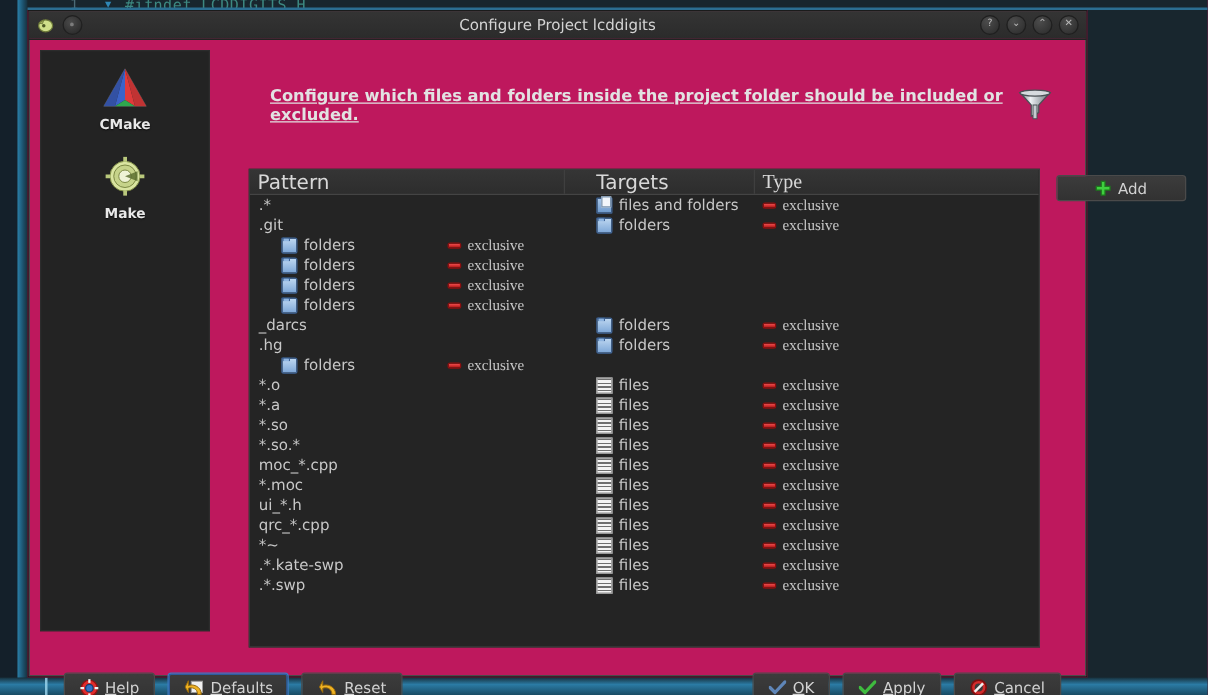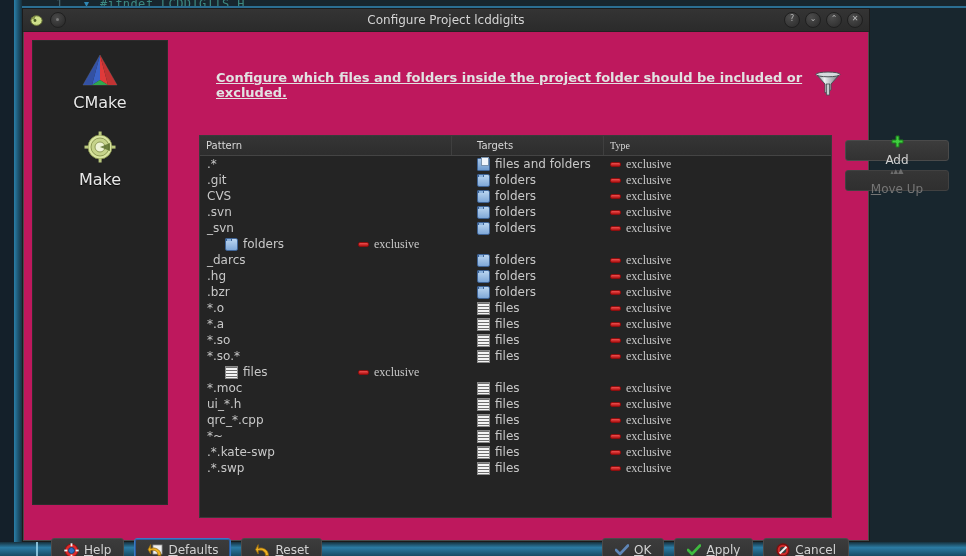--- a/index.html
+++ b/index.html
@@ -81,21 +81,21 @@
   }
   .side-item{
     margin:4px 4px 0 4px;padding:6px 0 6px 0;border-radius:3px;
     text-align:center;cursor:default;
   }
   .side-item.selected{
     background:linear-gradient(180deg,#2a5a8f,#1c3f68);
     border:1px solid #36679c;
   }
   .side-label{
-    margin-top:4px;color:#e8e8e8;font-size:16px;font-weight:normal;
+    margin-top:4px;color:#e8e8e8;font-size:11px;font-weight:bold;
     font-family:"DejaVu Sans","Liberation Sans",sans-serif;
     text-shadow:0 1px 1px rgba(0,0,0,.8);
   }
   .side-item.selected .side-label{color:#ffffff;}
   .side-icon{height:38px;display:flex;align-items:center;justify-content:center;}
 
   
   #headertext{
     position:absolute;left:193px;top:38px;
     color:#e2e2e2;font-size:13px;font-weight:bold;
@@ -107,21 +107,21 @@
   
   #table{
     position:absolute;left:176px;top:103px;width:633px;height:383px;
     background:#242424;border:1px solid #3a3a3a;box-sizing:border-box;
     overflow:hidden;
   }
   #thead{
     display:flex;height:19px;align-items:center;
     background:linear-gradient(180deg,#353535,#2d2d2d);
     border-bottom:1px solid #444;
-    color:#d8d8d8;font-size:10px;
+    color:#d8d8d8;font-size:16px;
   }
   #thead .th{
     padding-left:6px;box-sizing:border-box;height:19px;line-height:19px;
     border-right:1px solid #3f3f3f;
   }
   .col-pattern{width:252px;}
   .col-targets{width:133px;margin-left:19px;}
   .col-type{flex:1;border-right:none !important;font-family:Liberation Serif, serif;}
 
   .trow{display:flex;height:16px;align-items:center;color:#c8c8c8;font-size:12px;}
@@ -163,21 +163,21 @@
   #sidebtns{position:absolute;left:822px;top:108px;width:104px;}
   .btn{
     box-sizing:border-box;
     background:linear-gradient(180deg,#3c3c3c,#323232);
     border:1px solid #4a4a4a;border-radius:3px;
     color:#d2d2d2;font-size:12px;
     display:flex;align-items:center;justify-content:center;gap:5px;
     font-family:"DejaVu Sans","Liberation Sans",sans-serif;
     cursor:default;user-select:none;
   }
-  .btn.wide{width:104px;height:21px;margin-bottom:9px;flex-direction:column;}
+  .btn.wide{width:104px;height:21px;margin-bottom:21px;}
   .btn.disabled{color:#757575;background:linear-gradient(180deg,#363636,#2f2f2f);border-color:#414141;}
   .btn u{text-decoration:underline;}
 
   
   #bottomleft{position:absolute;left:28px;top:506px;display:flex;gap:10px;}
   #bottomright{position:absolute;right:20px;top:506px;display:flex;gap:10px;}
   .btn.bot{height:24px;padding:0 12px;}
   .btn.focus{border:1px solid #3b79c4;box-shadow:0 0 0 1px #2a5d9e inset;}
 
   
@@ -301,43 +301,40 @@
             <div class="c col-targets">
               <span class="ico ico-folders"></span>
               <span>folders</span>
             </div>
             <div class="c col-type">
               <span class="ico-exclusive"></span>
               <span>exclusive</span>
             </div>
           </div>
           <div class="trow">
-            <div class="c col-pattern">CVS</div>
-            <div class="c col-targets">
-              <span class="ico ico-folders"></span>
-              <span>folders</span>
-            </div>
-            <div class="c col-type">
-              <span class="ico-exclusive"></span>
-              <span>exclusive</span>
-            </div>
-          </div>
-          <div class="trow">
-            <div class="c col-pattern">.svn</div>
-            <div class="c col-targets">
-              <span class="ico ico-folders"></span>
-              <span>folders</span>
-            </div>
-            <div class="c col-type">
-              <span class="ico-exclusive"></span>
-              <span>exclusive</span>
-            </div>
-          </div>
-          <div class="trow">
-            <div class="c col-pattern">_svn</div>
+            <div class="c col-targets">
+              <span class="ico ico-folders"></span>
+              <span>folders</span>
+            </div>
+            <div class="c col-type">
+              <span class="ico-exclusive"></span>
+              <span>exclusive</span>
+            </div>
+          </div>
+          <div class="trow">
+            <div class="c col-targets">
+              <span class="ico ico-folders"></span>
+              <span>folders</span>
+            </div>
+            <div class="c col-type">
+              <span class="ico-exclusive"></span>
+              <span>exclusive</span>
+            </div>
+          </div>
+          <div class="trow">
             <div class="c col-targets">
               <span class="ico ico-folders"></span>
               <span>folders</span>
             </div>
             <div class="c col-type">
               <span class="ico-exclusive"></span>
               <span>exclusive</span>
             </div>
           </div>
           <div class="trow">
@@ -366,21 +363,20 @@
             <div class="c col-targets">
               <span class="ico ico-folders"></span>
               <span>folders</span>
             </div>
             <div class="c col-type">
               <span class="ico-exclusive"></span>
               <span>exclusive</span>
             </div>
           </div>
           <div class="trow">
-            <div class="c col-pattern">.bzr</div>
             <div class="c col-targets">
               <span class="ico ico-folders"></span>
               <span>folders</span>
             </div>
             <div class="c col-type">
               <span class="ico-exclusive"></span>
               <span>exclusive</span>
             </div>
           </div>
           <div class="trow">
@@ -421,20 +417,21 @@
             <div class="c col-targets">
               <span class="ico ico-files"></span>
               <span>files</span>
             </div>
             <div class="c col-type">
               <span class="ico-exclusive"></span>
               <span>exclusive</span>
             </div>
           </div>
           <div class="trow">
+            <div class="c col-pattern">moc_*.cpp</div>
             <div class="c col-targets">
               <span class="ico ico-files"></span>
               <span>files</span>
             </div>
             <div class="c col-type">
               <span class="ico-exclusive"></span>
               <span>exclusive</span>
             </div>
           </div>
           <div class="trow">
@@ -510,30 +507,20 @@
       <div class="btn wide">
         <span class="g">
           <svg width="13" height="13" viewBox="0 0 13 13" aria-hidden="true">
             <path d="M5 1 H8 V5 H12 V8 H8 V12 H5 V8 H1 V5 H5 Z" fill="#3fcf3f" stroke="#1d7a1d" stroke-width="1"></path>
           </svg>
         </span>
         <span>Add</span>
       </div>
 
 
-      <div class="btn wide disabled">
-        <span class="g">
-          <svg width="15" height="11" viewBox="0 0 15 11" aria-hidden="true">
-            <polygon points="3.5,8 0.5,8 2,4.5" fill="#6d6d6d"></polygon>
-            <polygon points="8,8 3.5,8 5.8,3.2" fill="#6d6d6d"></polygon>
-            <polygon points="13.5,8 8,8 10.8,2.4" fill="#6d6d6d"></polygon>
-          </svg>
-        </span>
-        <span><u>M</u>ove Up</span>
-      </div>
 
     </div>
 
     <div id="bottomleft">
       <div class="btn bot">
         <span class="g">
           <svg width="15" height="15" viewBox="0 0 15 15" aria-hidden="true">
             <circle cx="7.5" cy="7.5" r="6.4" fill="#e02b2b" stroke="#8f1212" stroke-width="1"></circle>
             <circle cx="7.5" cy="7.5" r="3" fill="#2f6fc4" stroke="#17406f" stroke-width="1"></circle>
             <g fill="#f2f2f2">

